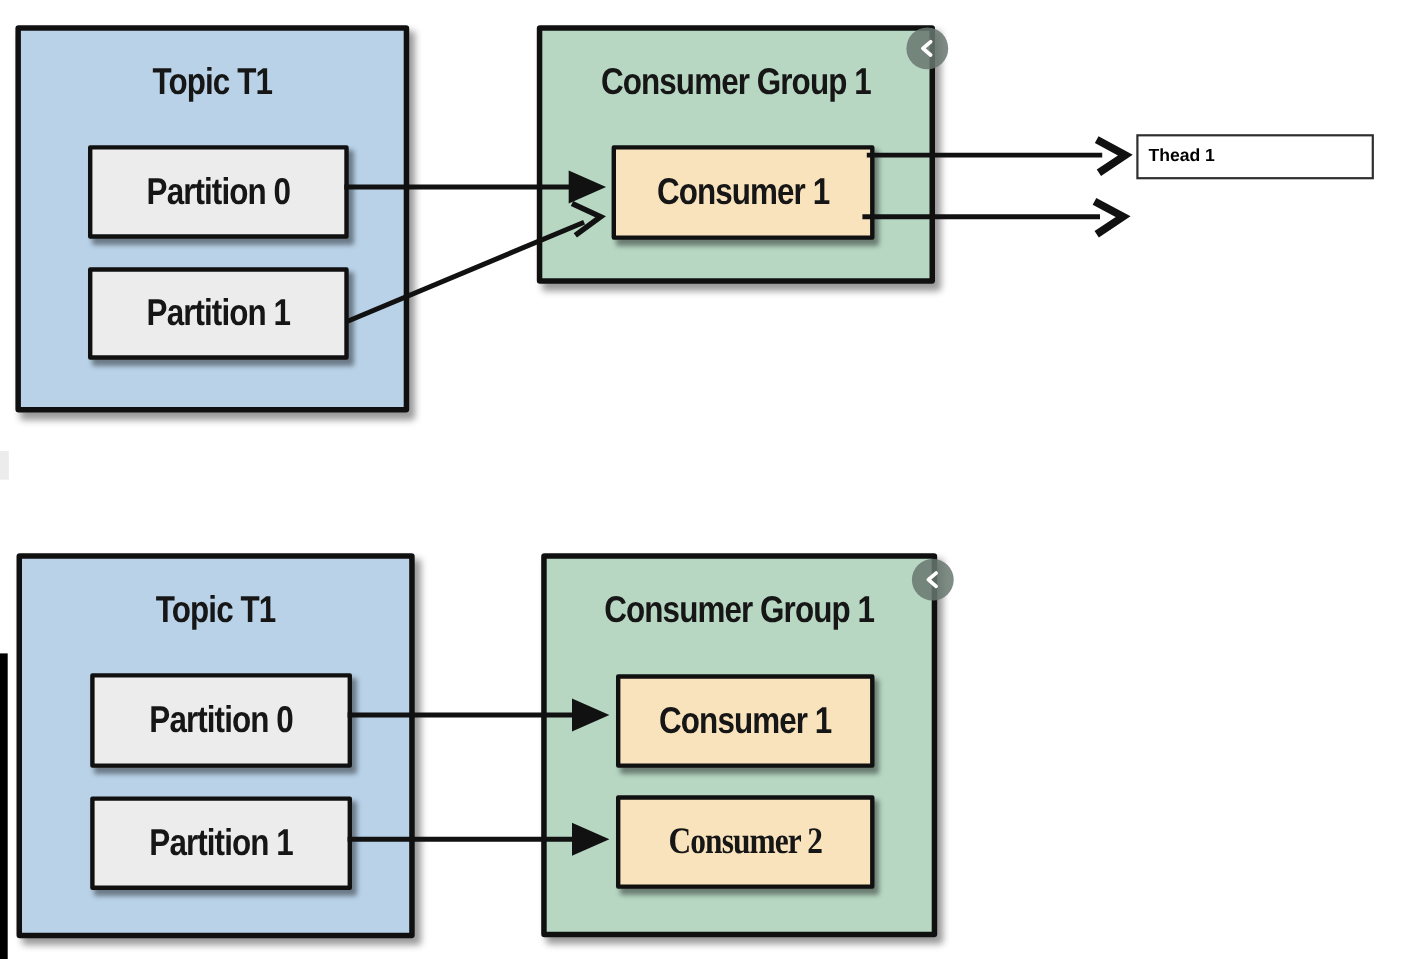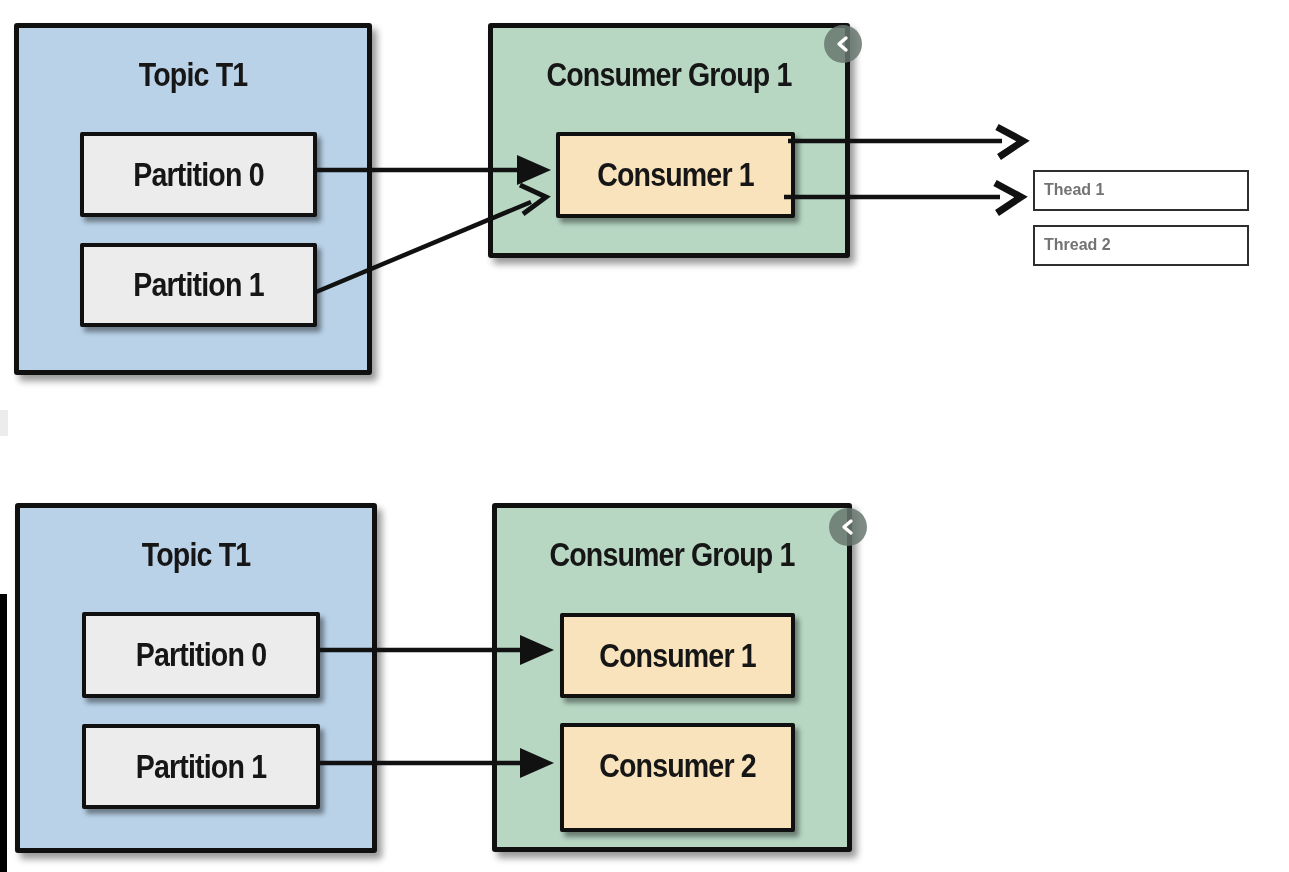--- a/index.html
+++ b/index.html
@@ -32,27 +32,27 @@
   }
   .node .node-label{display:block;transform:scaleX(0.84);white-space:nowrap;}
   .partition{background:var(--color-partition-fill,#ececec);}
   .consumer{background:var(--color-consumer-fill,#f9e3bc);}
   .p1a{left:61px;top:104px;width:237px;height:85px;line-height:76px;}
   .p1b{left:61px;top:215px;width:237px;height:84px;line-height:75px;}
   .c1a{left:63px;top:104px;width:239px;height:86px;line-height:77px;}
   .p2a{left:62px;top:104px;width:238px;height:86px;line-height:77px;}
   .p2b{left:62px;top:216px;width:238px;height:85px;line-height:76px;}
   .c2a{left:63px;top:105px;width:235px;height:85px;line-height:76px;}
-  .c2b{left:63px;top:215px;width:235px;height:109px;line-height:76px;}
+  .c2b{left:63px;top:215px;width:235px;height:85px;line-height:76px;font-family:Liberation Serif, serif;}
   
   .threadbox{
     position:absolute;left:1033px;width:216px;height:41px;background:#fff;
     border:2px solid var(--color-thread-border,#2e2e2e);
-    font-size:16px;font-weight:bold;letter-spacing:0;color:#737373;
-    line-height:36px;padding-left:9px;margin-top:48px;
+    font-size:16px;font-weight:bold;letter-spacing:0;color:#000000;
+    line-height:36px;padding-left:9px;
   }
   .thread1{top:122px;}
   .thread2{top:177px;}
   
   .badge{
     position:absolute;width:38px;height:38px;border-radius:50%;
     background:var(--color-badge-fill,rgba(104,119,112,0.85));
     display:flex;align-items:center;justify-content:center;z-index:6;
   }
   .badge1{left:331px;top:-3px;}
@@ -92,23 +92,20 @@
       </div>
       <div class="badge badge1">
         <svg width="20" height="22" viewBox="0 0 20 22">
           <polyline points="13,5 6,11 13,17" fill="none" stroke="#ffffff" stroke-width="3.4" stroke-linecap="round" stroke-linejoin="round"></polyline>
         </svg>
       </div>
     </div>
 
     <div class="threadbox thread1">
       <span>Thead 1</span>
-    </div>
-    <div class="threadbox thread2">
-      <span>Thread 2</span>
     </div>
   </div>
 
   <div class="layer">
 
     <div class="bigbox topic topic2">
       <div class="box-title">Topic T1</div>
       <div class="node partition p2a">
         <span class="node-label">Partition 0</span>
       </div>

